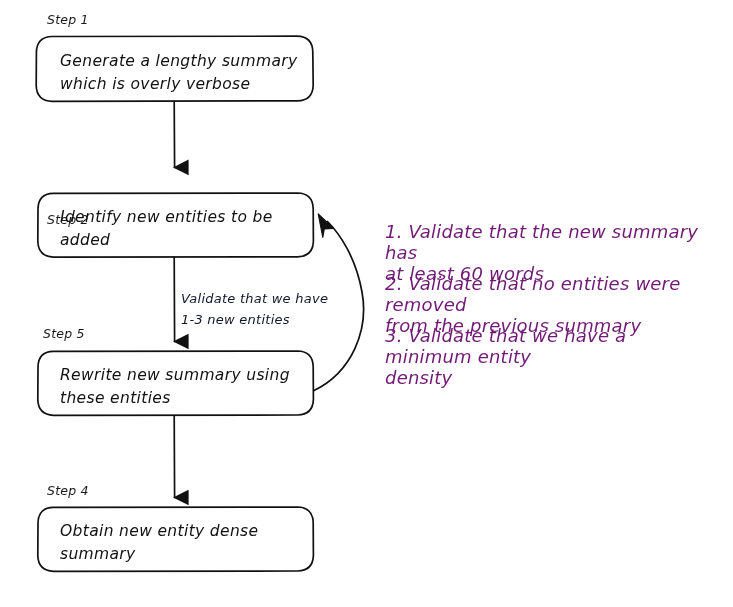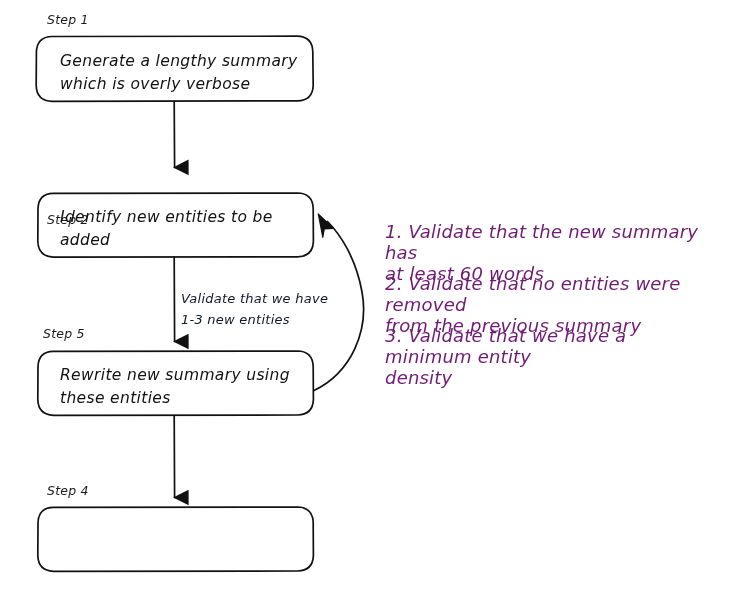--- a/index.html
+++ b/index.html
@@ -125,20 +125,22 @@
 
   <div class="step-label" style="left:47px; top:168px;margin-top:44px;">Step 2</div>
   <div class="node-text" style="left:60px; top:206px; width:245px;">Identify new entities to be
 added</div>
 
   <div class="step-label" style="left:43px; top:326px;">Step 5</div>
   <div class="node-text" style="left:60px; top:364px; width:245px;">Rewrite new summary using
 these entities</div>
 
   <div class="step-label" style="left:47px; top:483px;">Step 4</div>
+  <div class="node-text" style="left:60px; top:520px; width:245px;">Obtain new entity dense
+summary</div>
 
   <div class="edge-label" style="left:181px; top:288px; width:175px;">Validate that we have
 1-3 new entities</div>
 
 
   <div class="note-item" style="left:385px; top:221px; width:320px;">1. Validate that the new summary has
 at least 60 words</div>
 
   <div class="note-item" style="left:385px; top:273px; width:320px;">2. Validate that no entities were removed
 from the previous summary</div>

